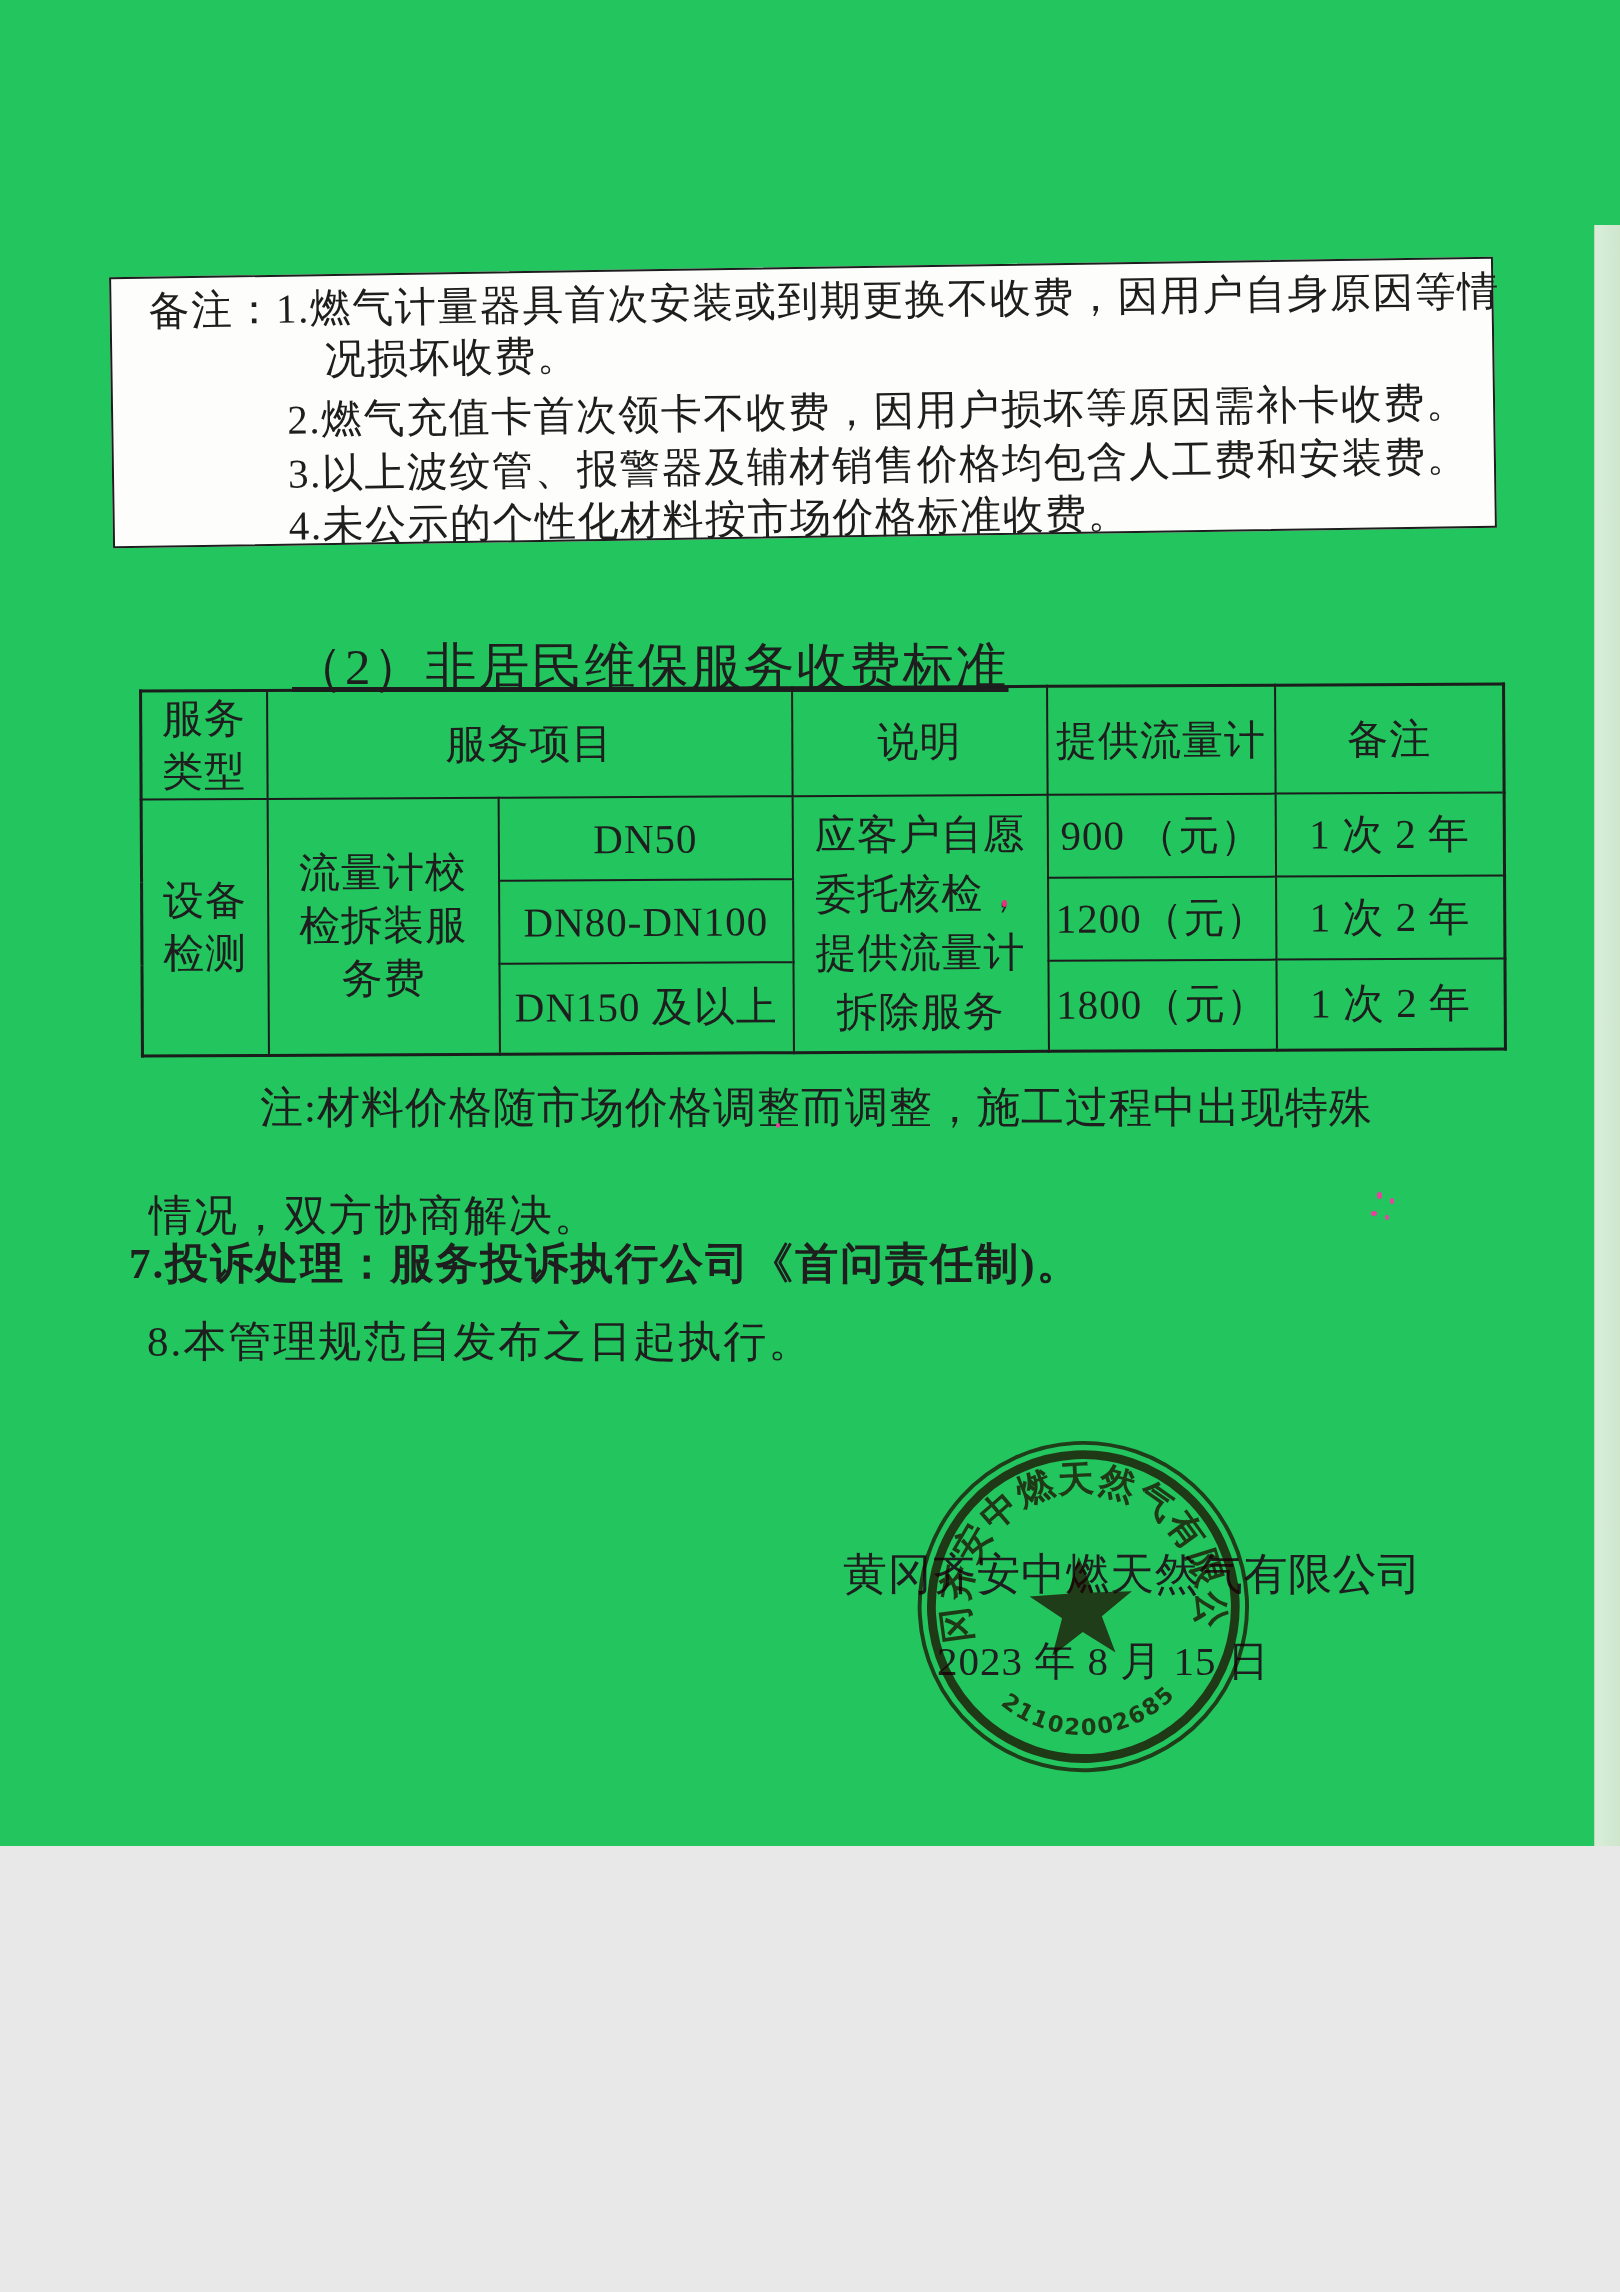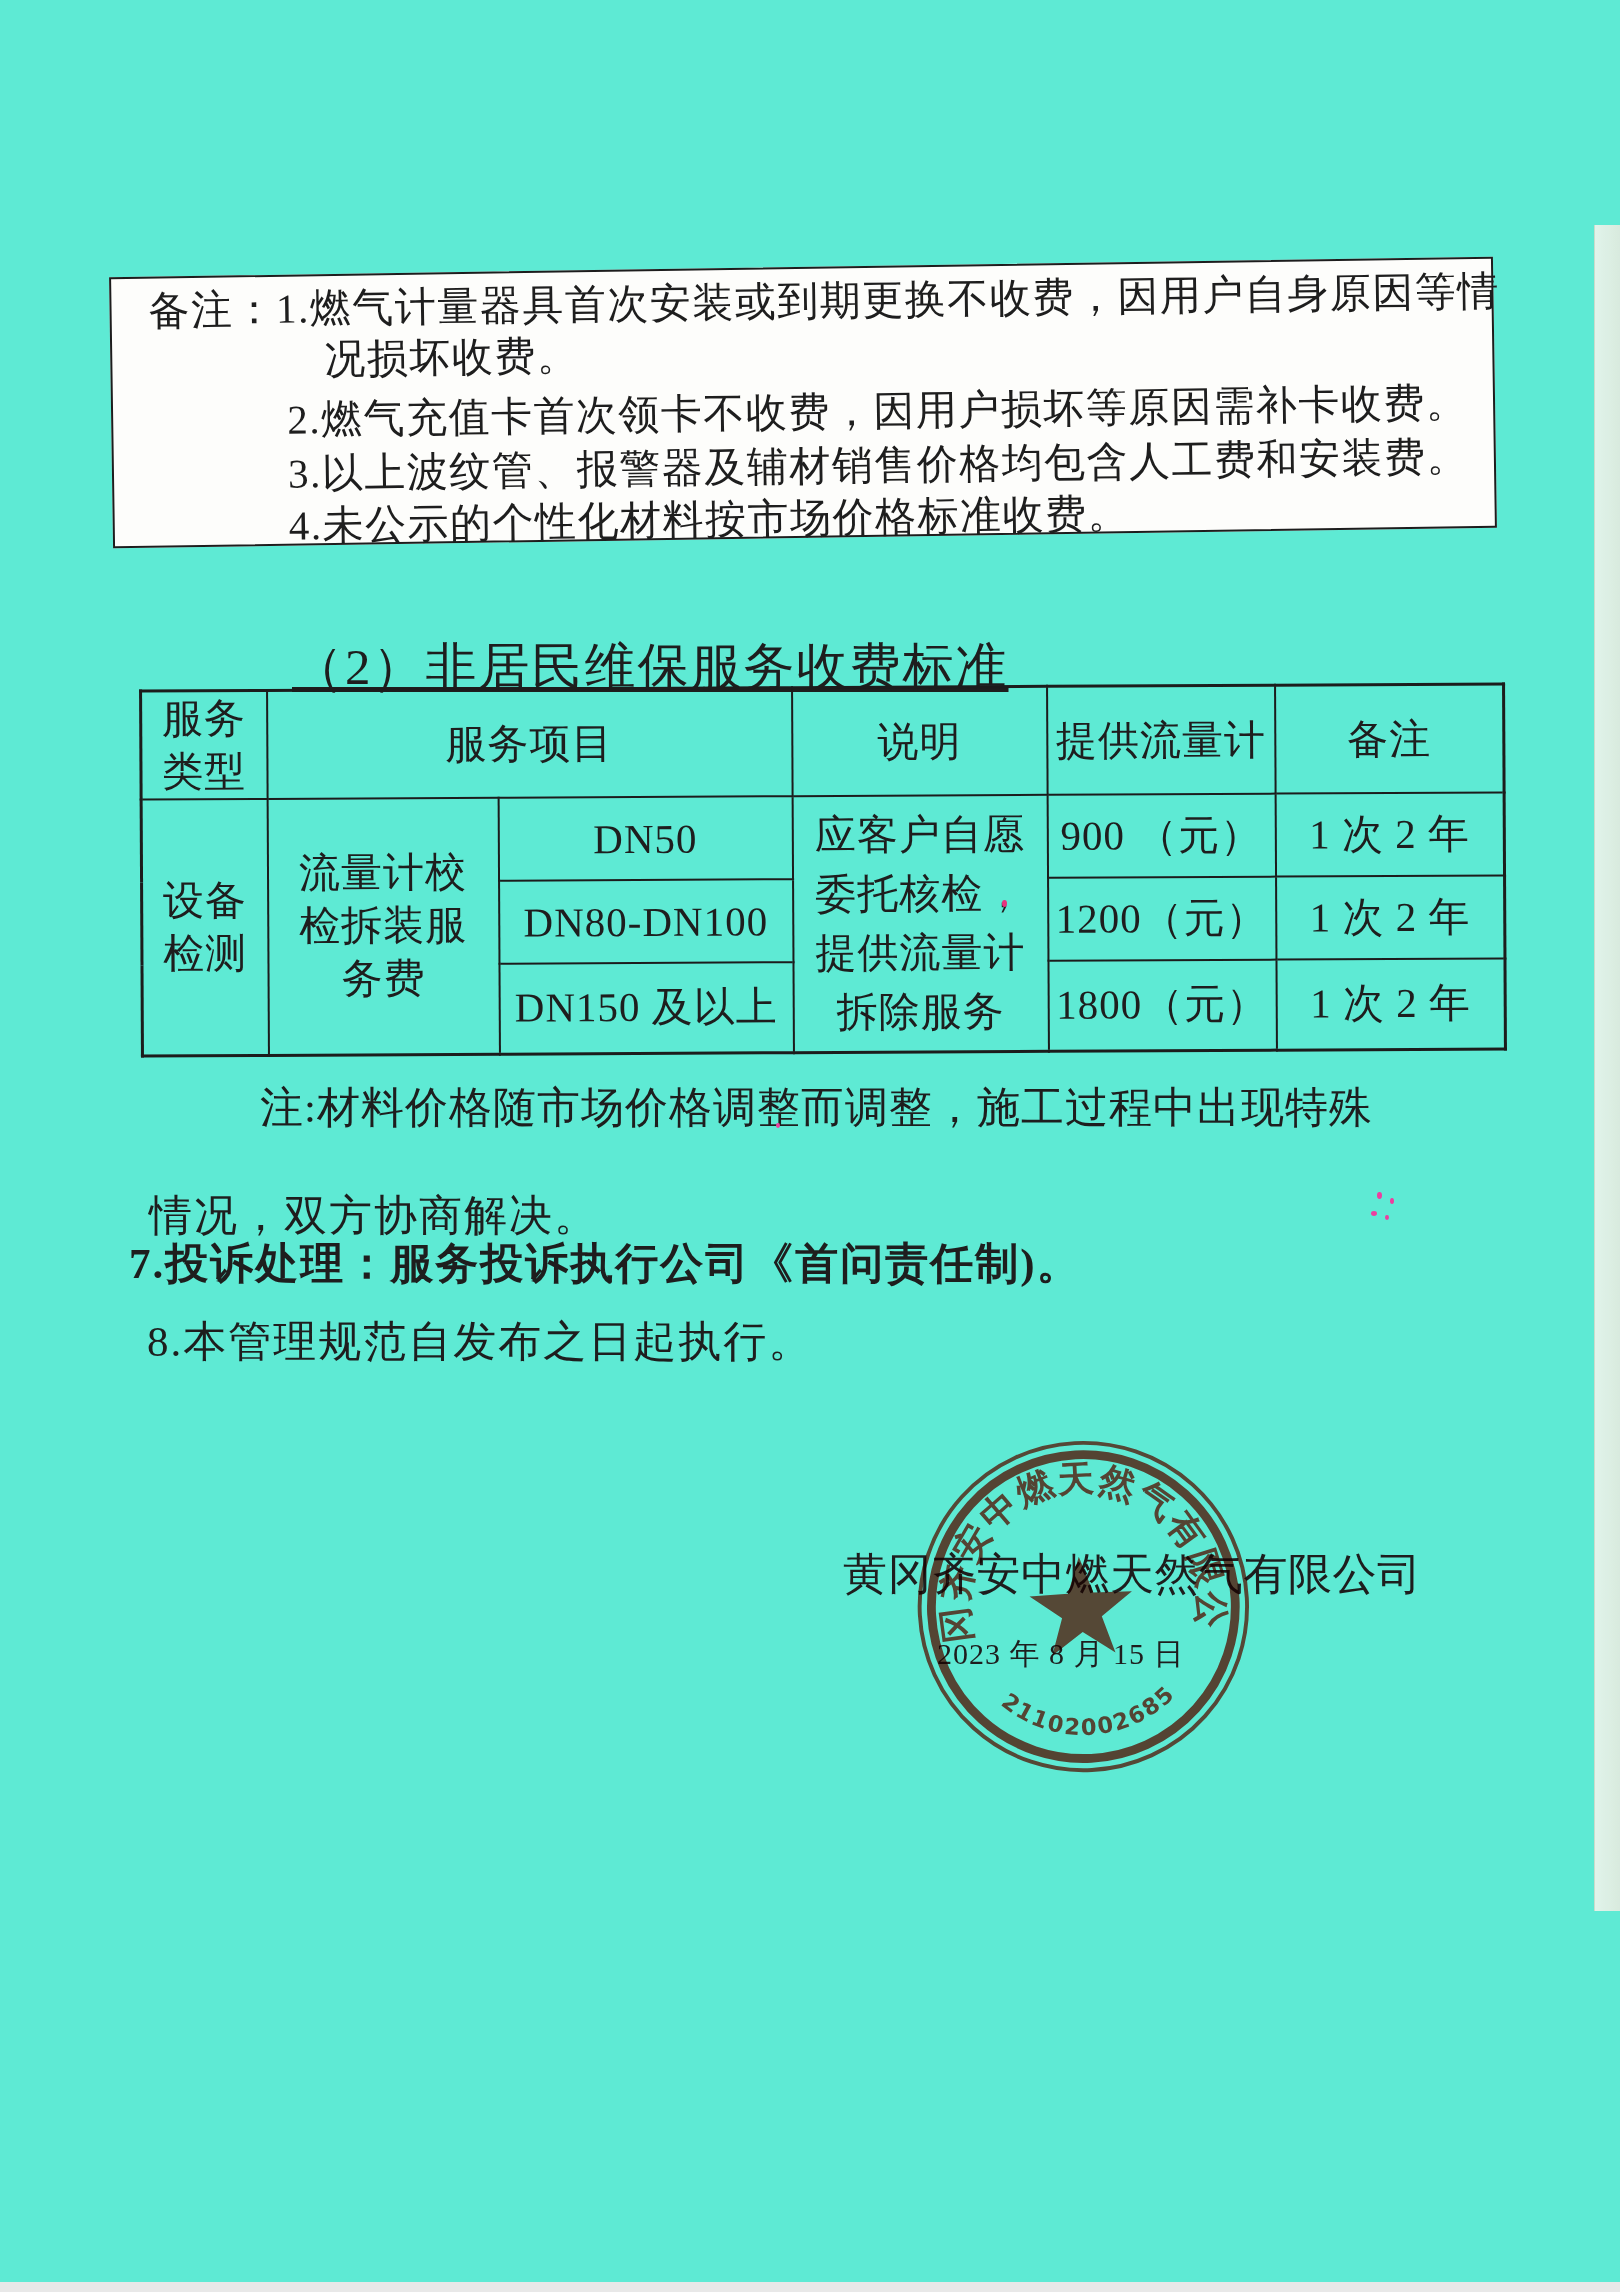--- a/index.html
+++ b/index.html
@@ -1,19 +1,19 @@
 <!DOCTYPE html>
 <html><head>
 <meta charset="utf-8">
 <style>
   html,body{margin:0;padding:0;background:#e8e8e8;}
   .page{
     position:relative;
-    width:1620px;height:2282px;
-    background:#5eead4;
+    width:1620px;height:1846px;
+    background:#22c55e;
     overflow:hidden;
     font-family:"Liberation Serif","DejaVu Serif",serif;
     color:#1e1e1e;
   }
   
   .edge-strip{
     position:absolute;right:0;top:225px;width:25.5px;height:1686px;
     background:linear-gradient(to right,#f8f6ef,#eeebe0);
     border-left:1px solid #ddd9ca;opacity:.85;
   }
@@ -54,21 +54,21 @@
   td.spec{text-align:left;padding-left:25.5px;font-size:41px;}
   td.fee-val{text-align:left;padding-left:21.6px;}
   
   .para{position:absolute;white-space:nowrap;font-size:43px;letter-spacing:1px;}
   .p-note1{left:260px;top:1079px;}
   .p-note2{left:149px;top:1159px;letter-spacing:2px;margin-top:28px;}
   .p-7{left:129px;top:1235px;letter-spacing:2px;font-weight:bold;}
   .p-8{left:147px;top:1313px;letter-spacing:2px;}
   
   .company-line{position:absolute;left:843px;top:1545px;font-size:44px;letter-spacing:0.5px;white-space:nowrap;}
-  .date-line{position:absolute;left:937px;top:1634px;font-size:30px;letter-spacing:1px;white-space:nowrap;}
+  .date-line{position:absolute;left:937px;top:1634px;font-size:41px;letter-spacing:1px;white-space:nowrap;}
   
   .seal{
     position:absolute;left:910px;top:1436px;width:347px;height:347px;
     mix-blend-mode:multiply;
     transform:rotate(-3deg);
   }
   
   .speck{position:absolute;border-radius:50%;background:#ec3f9f;}
   .sp1{left:1002px;top:900px;width:4.9px;height:6.9px;background:#e8327e;}
   .sp2{left:776px;top:1123px;width:3.9px;height:4.9px;}

